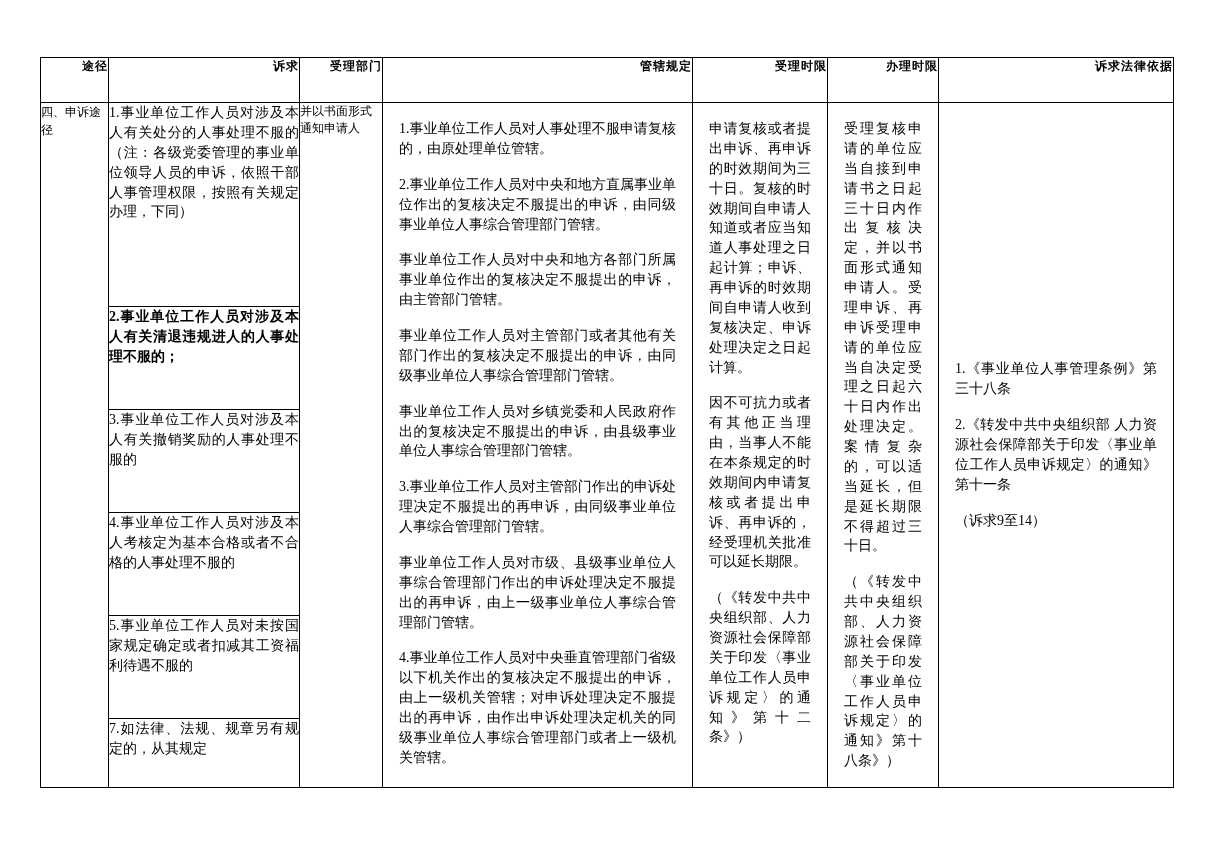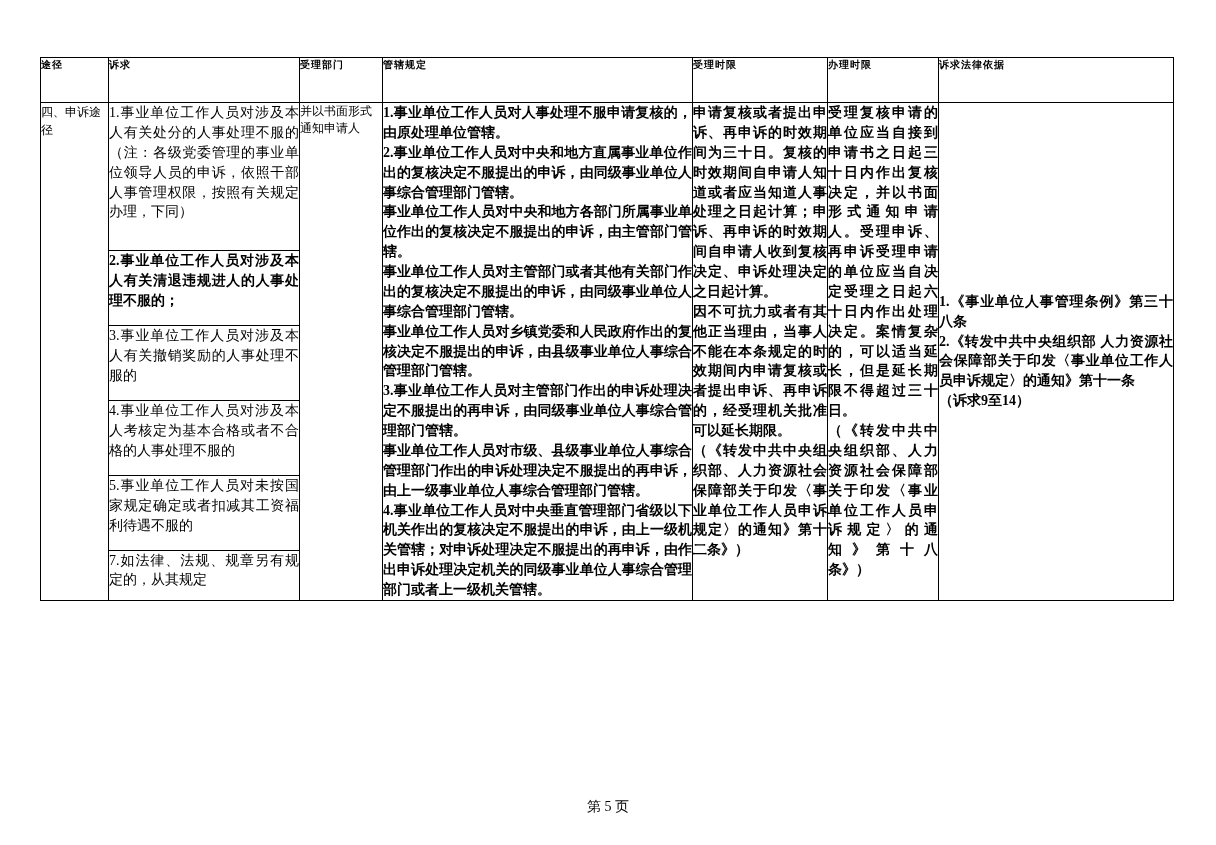--- a/index.html
+++ b/index.html
@@ -30,39 +30,38 @@
     border-collapse: collapse;
     table-layout: fixed;
   }
   table.doc-table td,
   table.doc-table th {
     border: 1px solid #000000;
     vertical-align: top;
     padding: 0;
   }
   .hdr-cell {
-    text-align: left;
+    text-align: right;
     vertical-align: middle;
-    font-size: 10px;
+    font-size: 12px;
     font-weight: bold;
     height: 44px;
     letter-spacing: 1px;
     font-family: "Liberation Serif", "DejaVu Serif", serif;
   }
   .cellbox {
     padding: 5px 6px 5px 7px;
     font-size: 14px;
     line-height: 1.42;
     text-align: justify;
     word-break: break-all;
   }
   .cellbox p {
-    margin: 0;
+    margin: 16px;
     padding: 0;
-    font-weight: bold;
   }
   .route-cell {
     vertical-align: middle;
     text-align: left;
     font-size: 12px;
     line-height: 1.5;
   }
   .route-cell .rl {
     display: block;
   }
@@ -169,15 +168,14 @@
       </tr>
       <tr class="claim-row">
         <td class="cellbox claim-5">5.事业单位工作人员对未按国家规定确定或者扣减其工资福利待遇不服的</td>
       </tr>
       <tr class="claim-row">
         <td class="cellbox claim-6">7.如法律、法规、规章另有规定的，从其规定</td>
       </tr>
     </tbody>
   </table>
 
-  <div class="footer">第 5 页</div>
 
 </div>
 
 </body></html>

